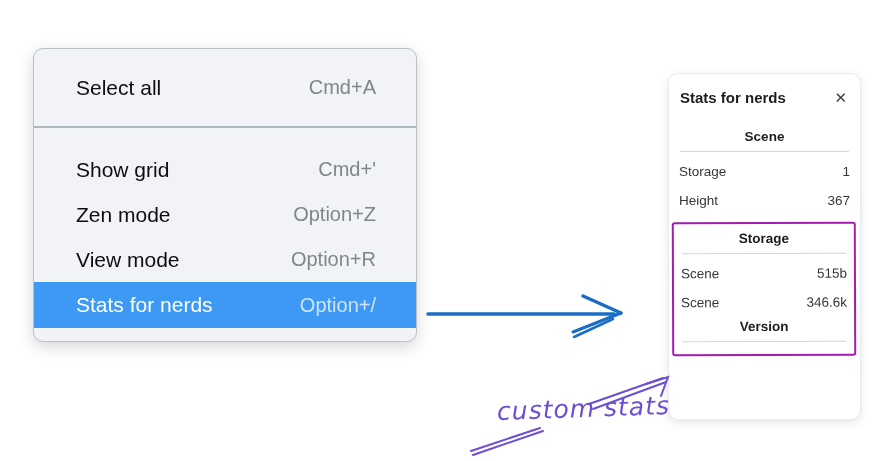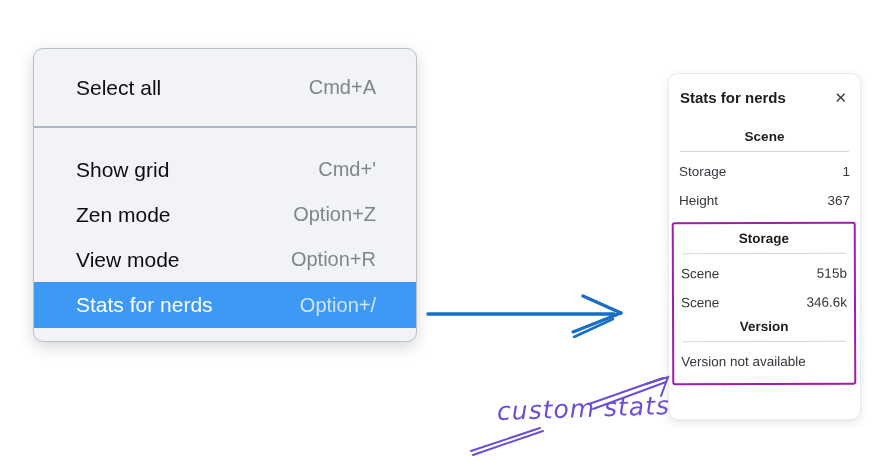--- a/index.html
+++ b/index.html
@@ -114,21 +114,20 @@
       <div class="stat-row">
         <span class="stat-label">Scene</span>
         <span class="stat-value">515b</span>
       </div>
       <div class="stat-row">
         <span class="stat-label">Scene</span>
         <span class="stat-value">346.6k</span>
       </div>
       <div class="section-heading">Version</div>
       <div class="divider"></div>
-      <div class="version-note">Version not available</div>
     </div>
   </div>
 
   <div class="annotation-label">custom stats</div>
 
   <svg id="overlay" viewBox="0 0 873 461" xmlns="http://www.w3.org/2000/svg">
 
     <g stroke="#1a6dc4" fill="none" stroke-linecap="round">
       <line x1="428" y1="314" x2="614" y2="314" stroke-width="3.5"></line>
       <polyline points="583,296 621,313" stroke-width="3.5"></polyline>

